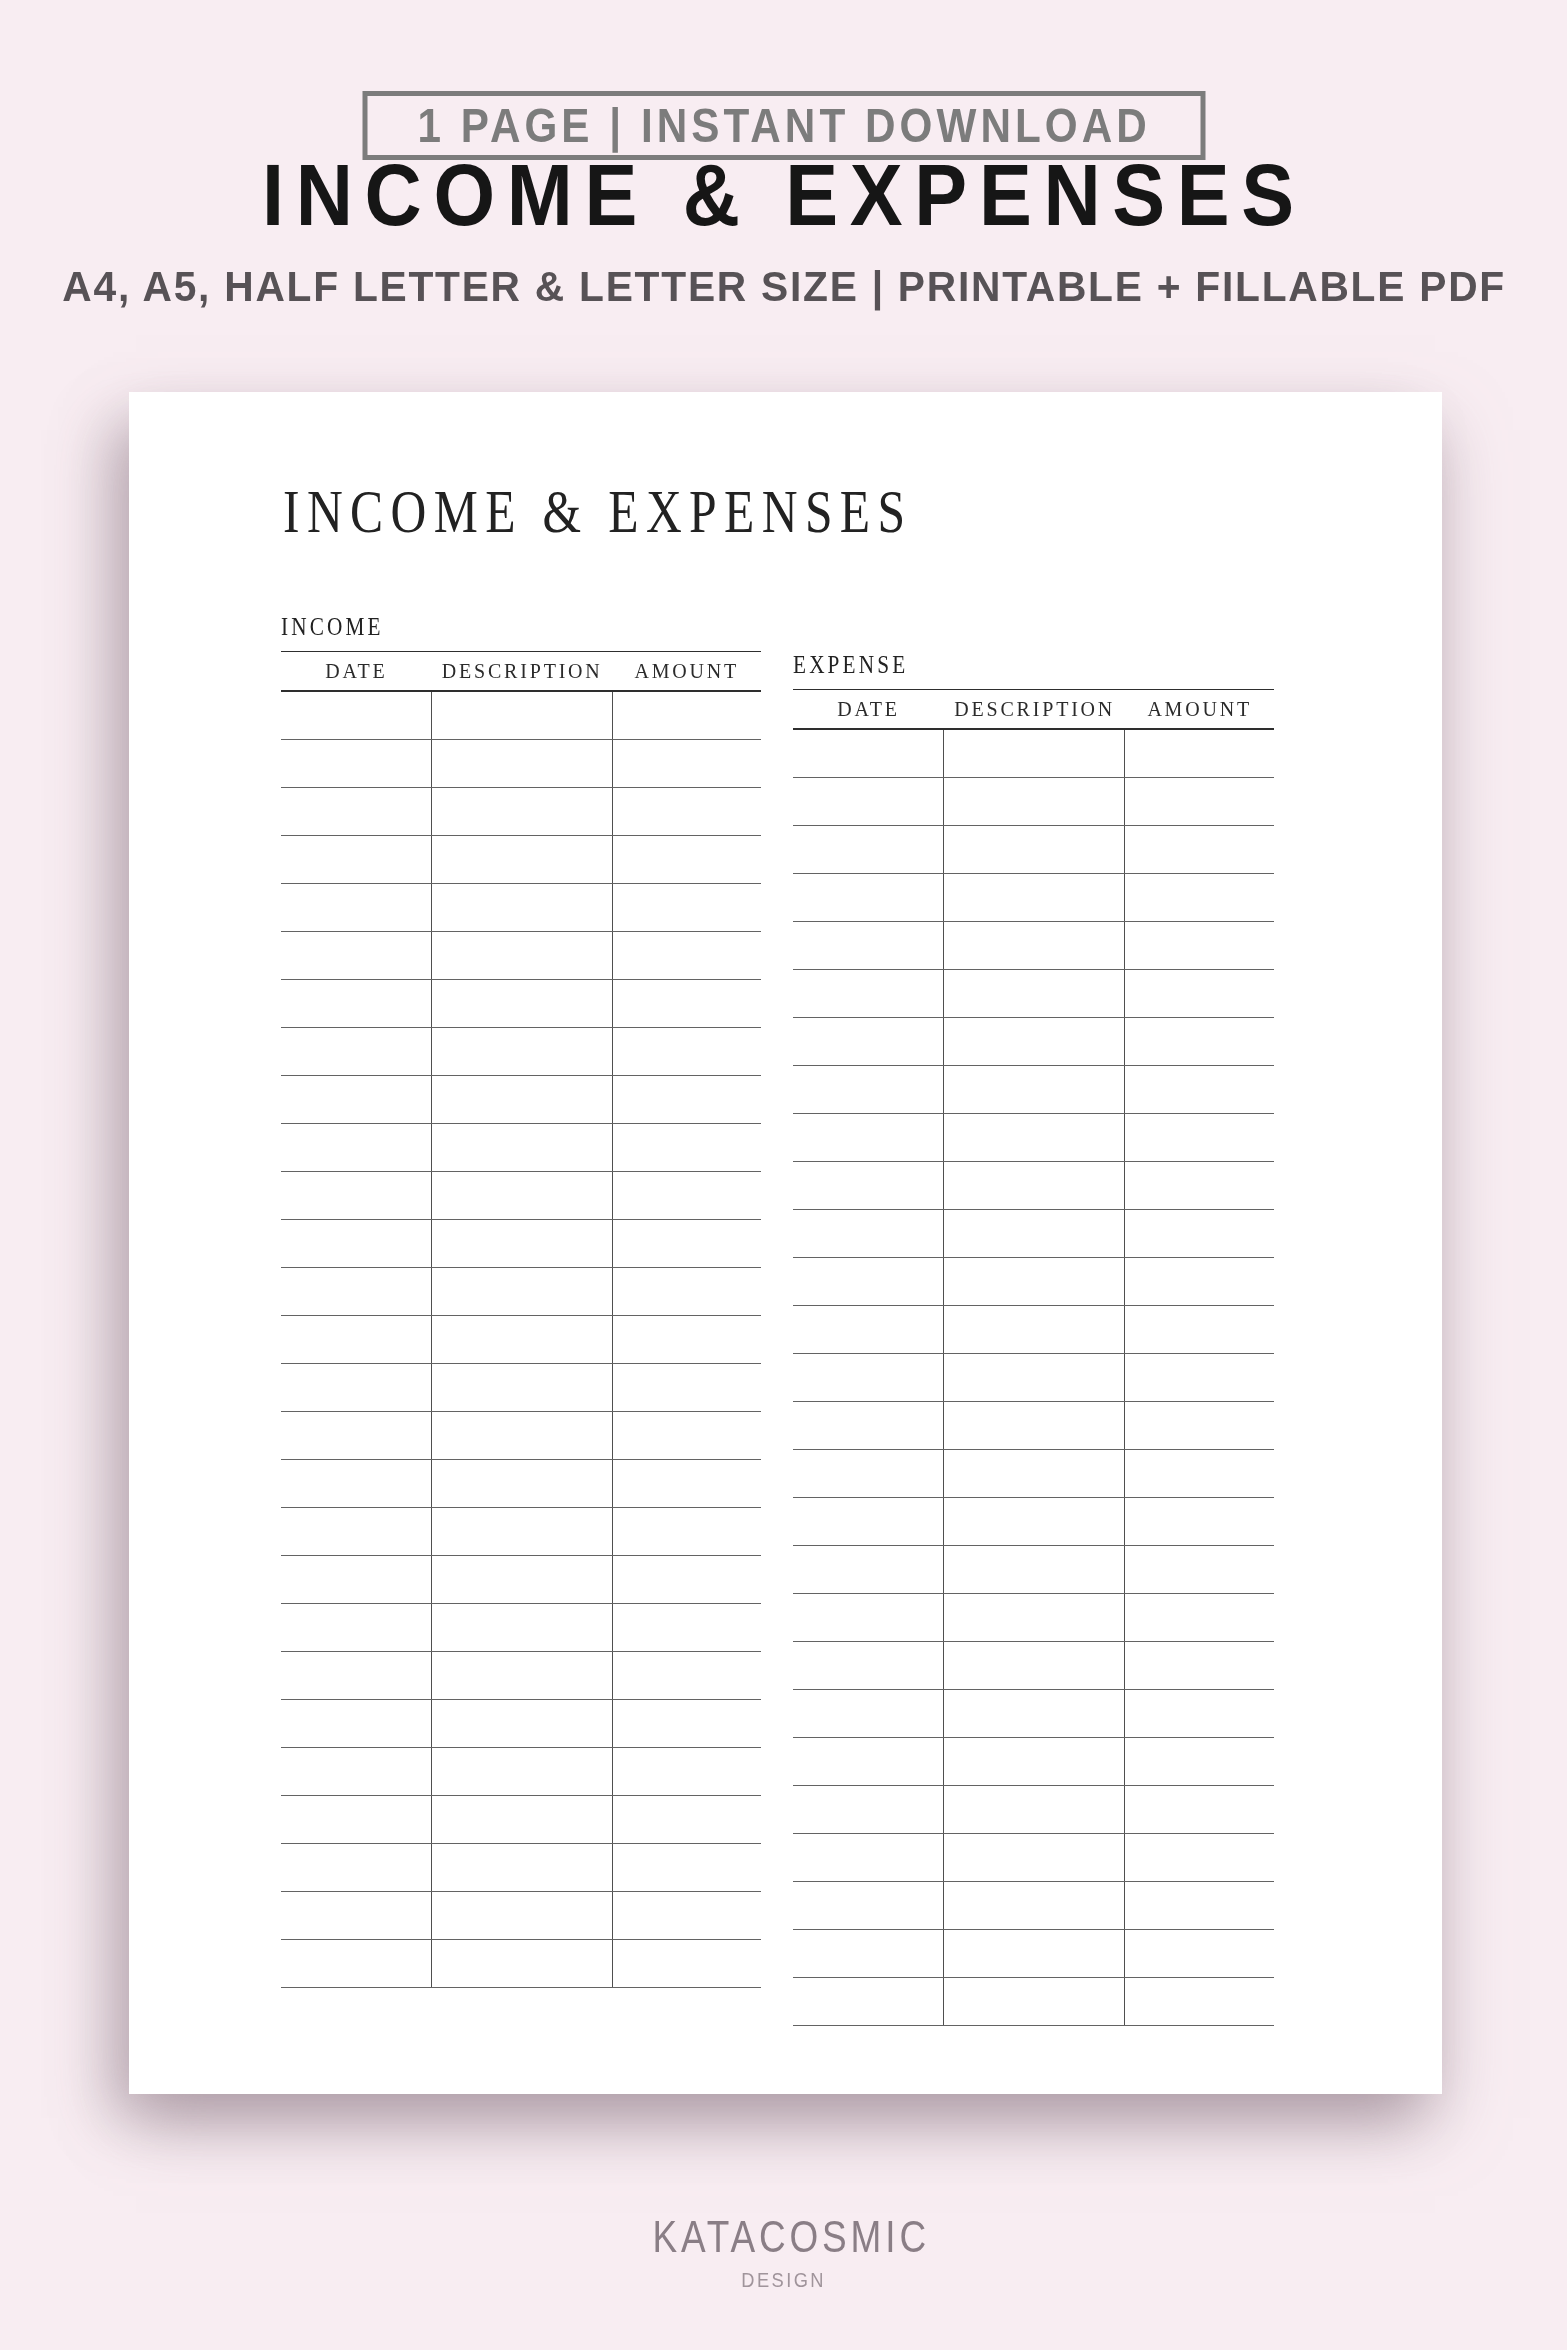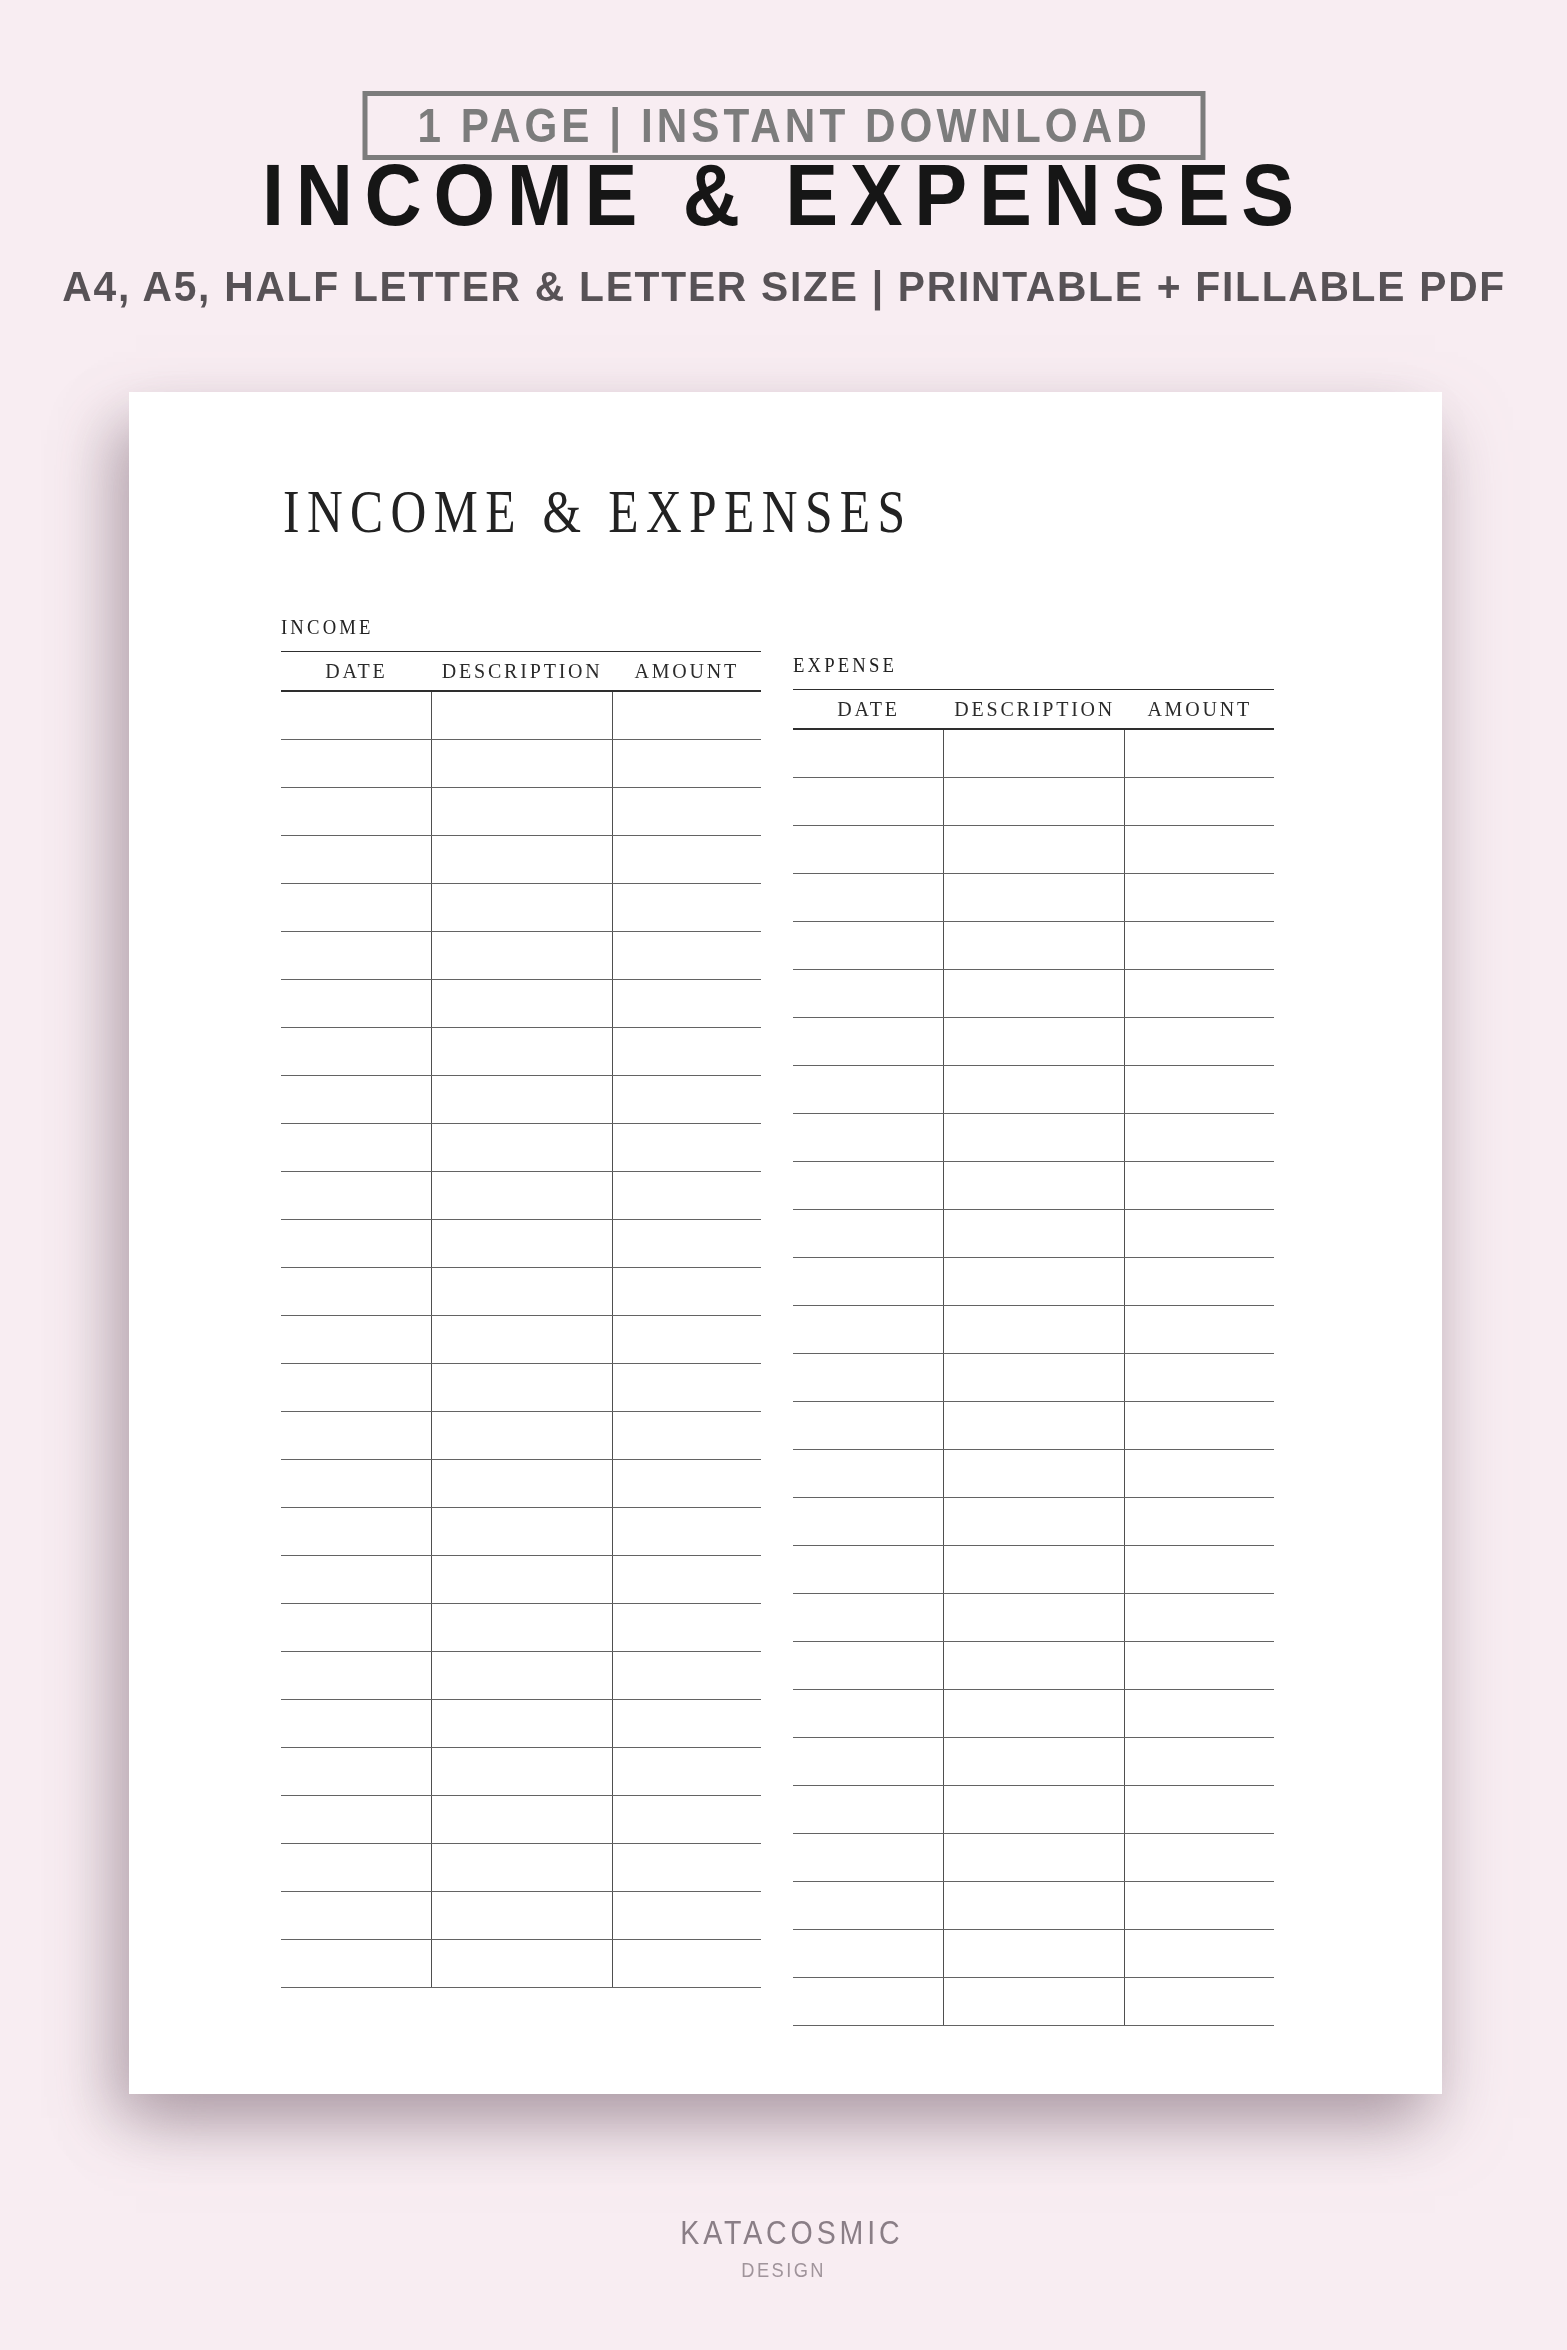--- a/index.html
+++ b/index.html
@@ -57,21 +57,21 @@
     font-size:62px; letter-spacing:9.2px; line-height:1;
     color: var(--ink, #222222);
     transform-origin:left center;
   }
   .doc-title .squeeze { transform: scaleX(0.80); transform-origin:left center; }
 
   .sheet { position:absolute; top:219px; }
   .sheet.income  { left:152px; width:480px; }
   .sheet.expense { left:664px; width:481px;margin-top:38px; }
   .sheet-heading {
-    height:40px; font-size:22px; letter-spacing:3.7px; line-height:31px;
+    height:40px; font-size:25px; letter-spacing:3.7px; line-height:31px;
     color: var(--ink, #222222);
   }
   .sheet-heading .squeeze { transform: scaleX(0.85); transform-origin:left center; }
 
   .table { border-top: 1.8px solid var(--line-strong, #2e2e2e); }
   .thead {
     display:grid; grid-template-columns:31.4% 37.7% 30.9%;
     align-items:center; height:40px;
     border-bottom:2.8px solid var(--line-strong, #2e2e2e);
   }
@@ -83,21 +83,21 @@
     display:grid; grid-template-columns:31.4% 37.7% 30.9%;
     height:48px;
     border-bottom:1.8px solid var(--line, #636363);
   }
   .trow .tcell:nth-child(1),
   .trow .tcell:nth-child(2) { border-right:1.8px solid var(--line-v, #4f4f4f); }
 
   
   .brand { position:absolute; top:2215px; left:0; width:100%; text-align:center; }
   .brand-name {
-    font-size:34px; letter-spacing:4.6px; font-weight:normal; line-height:1;
+    font-size:44px; letter-spacing:4.6px; font-weight:normal; line-height:1;
     color: var(--brand, #8a7e86);
     padding-left: 15px;
   }
   .brand-name .squeeze { transform: scaleX(0.84); }
   .brand-tagline {
     margin-top:10px; font-size:21px; letter-spacing:2.8px; line-height:1;
     color: var(--brand2, #a0949b);
   }
   .brand-tagline .squeeze { transform: scaleX(0.87); }
 </style>

